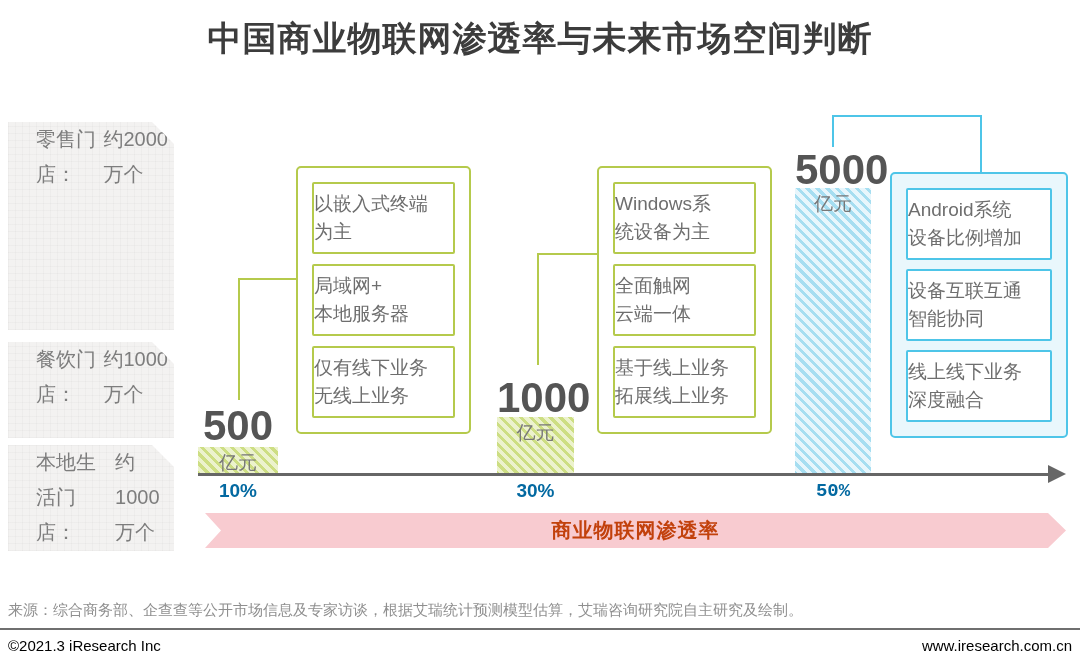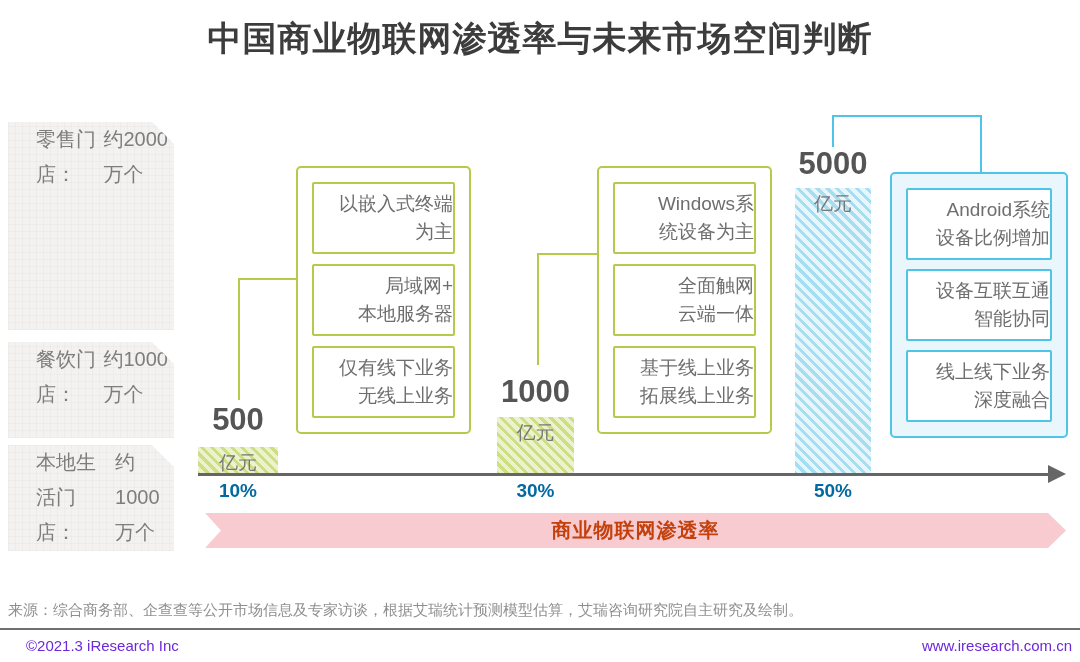--- a/index.html
+++ b/index.html
@@ -16,49 +16,49 @@
                 repeating-linear-gradient(0deg, rgba(0,0,0,0.025) 0 1px, transparent 1px 7px),
                 repeating-linear-gradient(90deg, rgba(0,0,0,0.025) 0 1px, transparent 1px 7px);
               clip-path:polygon(0 0, calc(100% - 22px) 0, 100% 22px, 100% 100%, 0 100%);
               display:flex; justify-content:center;
               padding-left:28px; font-size:20px; color:#7d7d7d; line-height:1.75; }
 
   
   .group { position:absolute; border:2px solid #b5ca4c; border-radius:5px; background:#fff;
            display:flex; flex-direction:column; justify-content:space-between; padding:14px 14px; }
   .group .cell { border:2px solid #b5ca4c; border-radius:2px; height:72px; background:#fff;
-                 display:flex; flex-direction:column; align-items:flex-end; justify-content:center;
+                 display:flex; flex-direction:column; align-items:flex-start; justify-content:center;
                  font-size:19px; color:#6e6e6e; line-height:1.45; text-align:center; }
   .group.blue { border-color:#4ec5e8; background:#e9f7fc; }
   .group.blue .cell { border-color:#4ec5e8; }
 
   
   .conn { position:absolute; }
 
   
   .bar { position:absolute; display:flex; justify-content:center; align-items:flex-start; }
   .bar.green { background:repeating-linear-gradient(45deg,#cdde83 0 3px,#ecf2cd 3px 7px); }
   .bar.blue  { background:repeating-linear-gradient(45deg,#a6def1 0 3px,#e7f6fc 3px 7px); }
   .bar .unit { font-size:19px; color:#777; padding-top:3px; }
 
-  .value { position:absolute; font-size:31px; font-weight:bold; color:#555; text-align:center; }
+  .value { position:absolute; font-size:42px; font-weight:bold; color:#555; text-align:center; }
   .pct   { position:absolute; font-size:19px; font-weight:bold; color:#0369a1; text-align:center; }
 
   .axis-line { position:absolute; left:198px; top:473px; width:852px; height:3px; background:#666; }
   .axis-head { position:absolute; left:1048px; top:465px; width:0; height:0;
                border-left:18px solid #666; border-top:9px solid transparent; border-bottom:9px solid transparent; }
 
   .banner { position:absolute; left:205px; top:513px; width:861px; height:35px; background:#f8cbd0;
             clip-path:polygon(0 0, calc(100% - 18px) 0, 100% 50%, calc(100% - 18px) 100%, 0 100%, 16px 50%);
             display:flex; align-items:center; justify-content:center;
             font-size:20px; font-weight:bold; color:#c2410c; letter-spacing:1px; }
 
   .source { position:absolute; left:8px; top:601px; width:1060px; font-size:15px; color:#8f8f8f; }
   .divider { position:absolute; left:0; top:628px; width:1080px; height:2px; background:#6f6f6f; }
-  .foot { position:absolute; top:637px; font-size:15px; color:#6d28d9;margin-left:18px; }
+  .foot { position:absolute; top:637px; font-size:15px; color:#000000; }
   .foot.left { left:8px; } .foot.right { right:8px; }
 </style>
 </head>
 <body>
 
 <div class="canvas">
 
   <div class="title">中国商业物联网渗透率与未来市场空间判断</div>
 
   <div class="gray-box" style="top:122px;height:208px;">
@@ -136,21 +136,21 @@
   </div>
   <div class="bar blue" style="left:795px;top:188px;width:76px;height:287px;">
     <span class="unit">亿元</span>
   </div>
 
   <div class="axis-line"></div>
   <div class="axis-head"></div>
 
   <div class="pct" style="left:198px;top:480px;width:80px;">10%</div>
   <div class="pct" style="left:497px;top:480px;width:77px;">30%</div>
-  <div class="pct" style="left:795px;top:480px;width:76px;">50%</div>
+  <div class="pct" style="left:795px;top:480px;width:76px;font-family:Liberation Mono, monospace;">50%</div>
 
   <div class="banner">
     <span>商业物联网渗透率</span>
   </div>
 
   <div class="source">来源：综合商务部、企查查等公开市场信息及专家访谈，根据艾瑞统计预测模型估算，艾瑞咨询研究院自主研究及绘制。</div>
   <div class="divider"></div>
   <div class="foot left">©2021.3 iResearch Inc</div>
   <div class="foot right">www.iresearch.com.cn</div>
 

